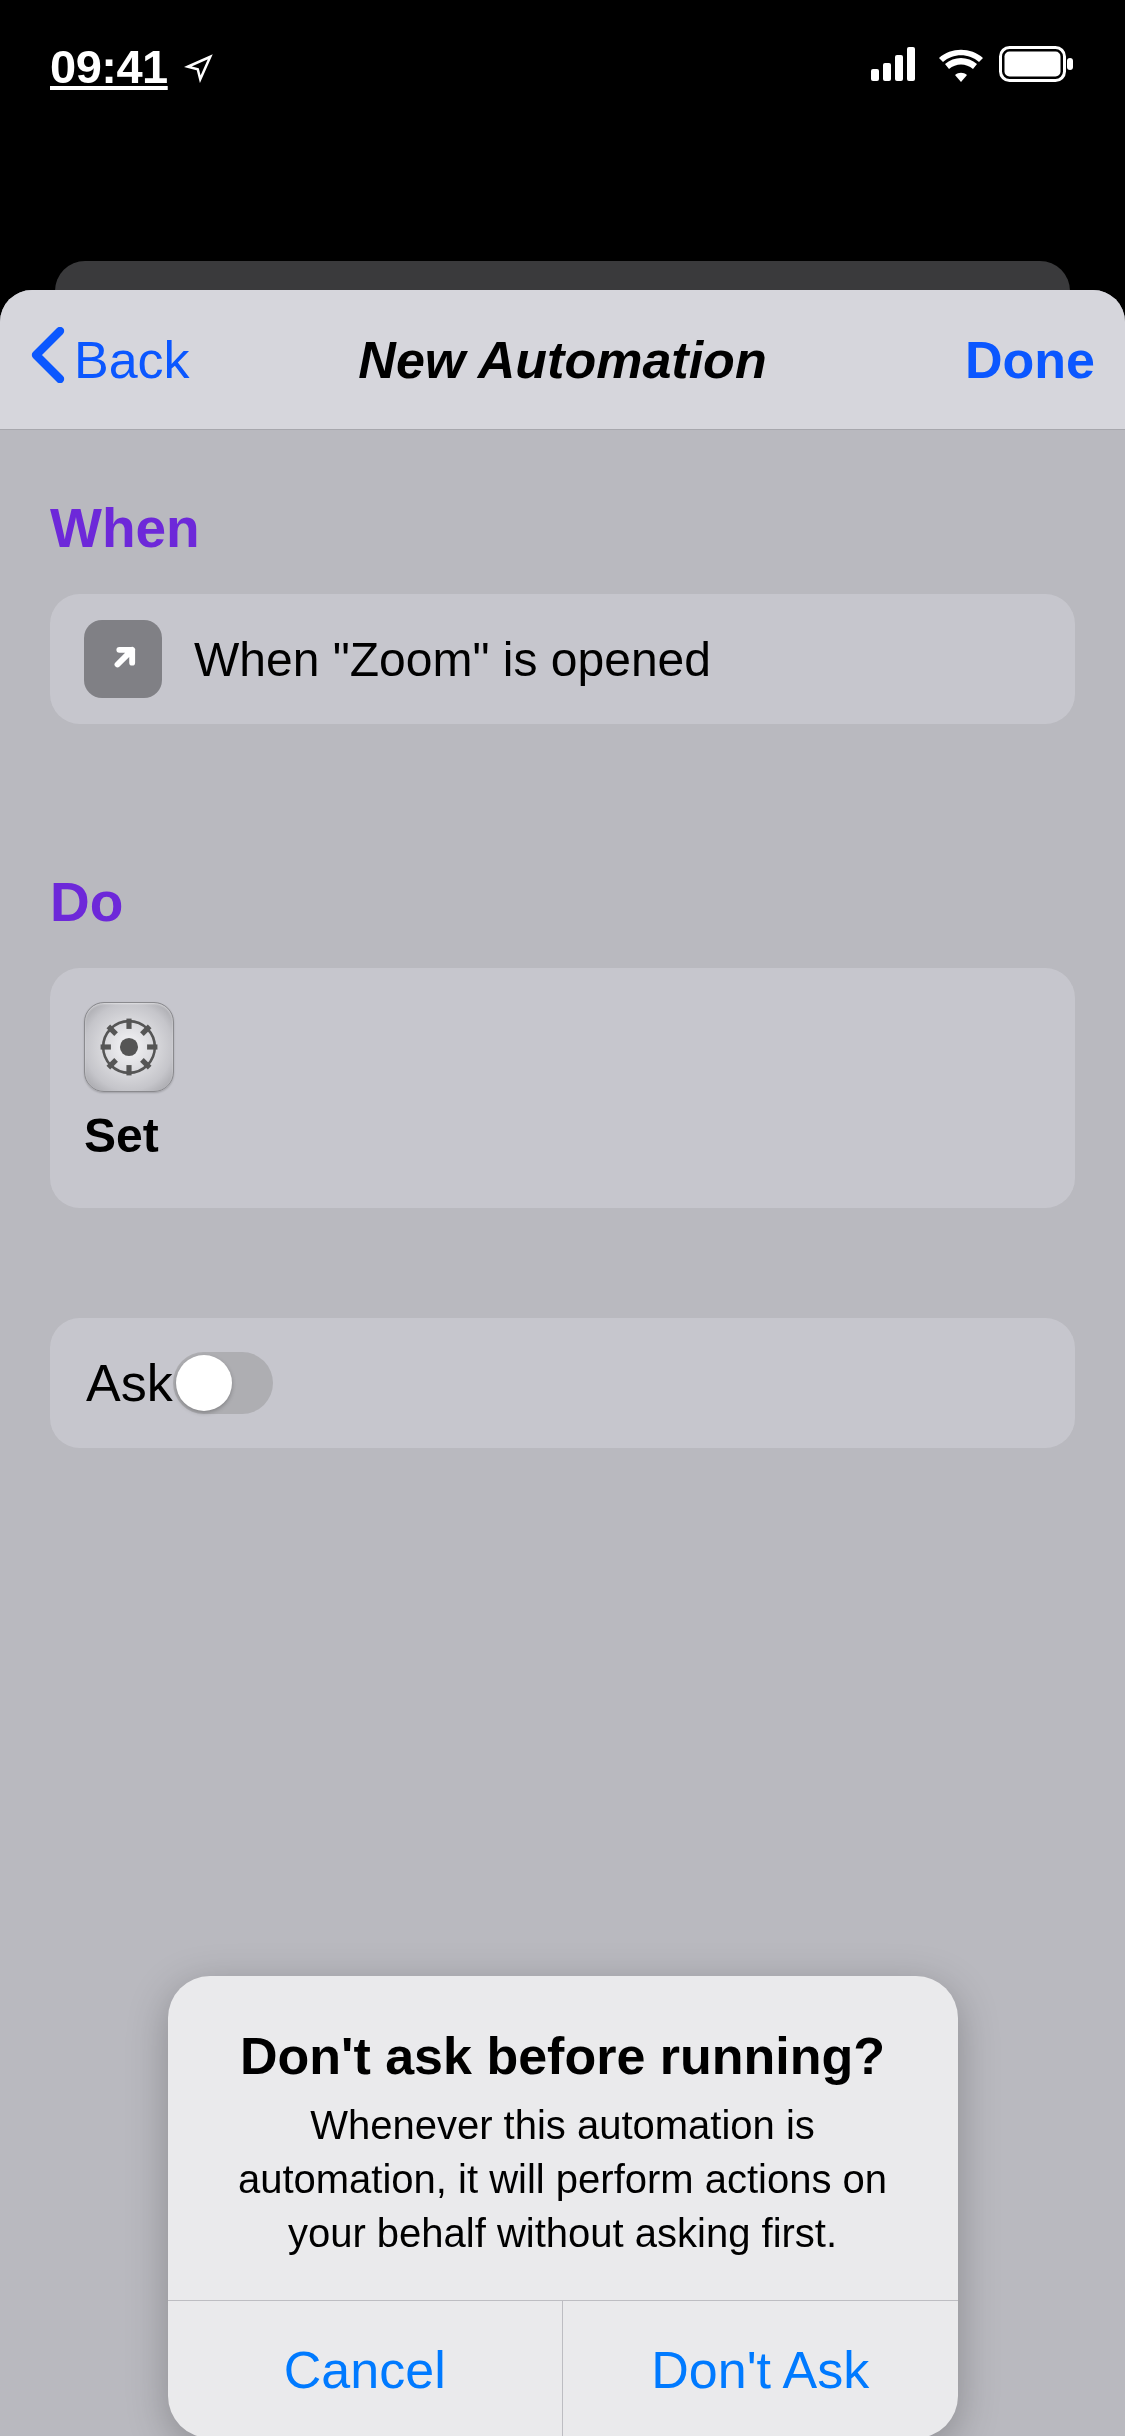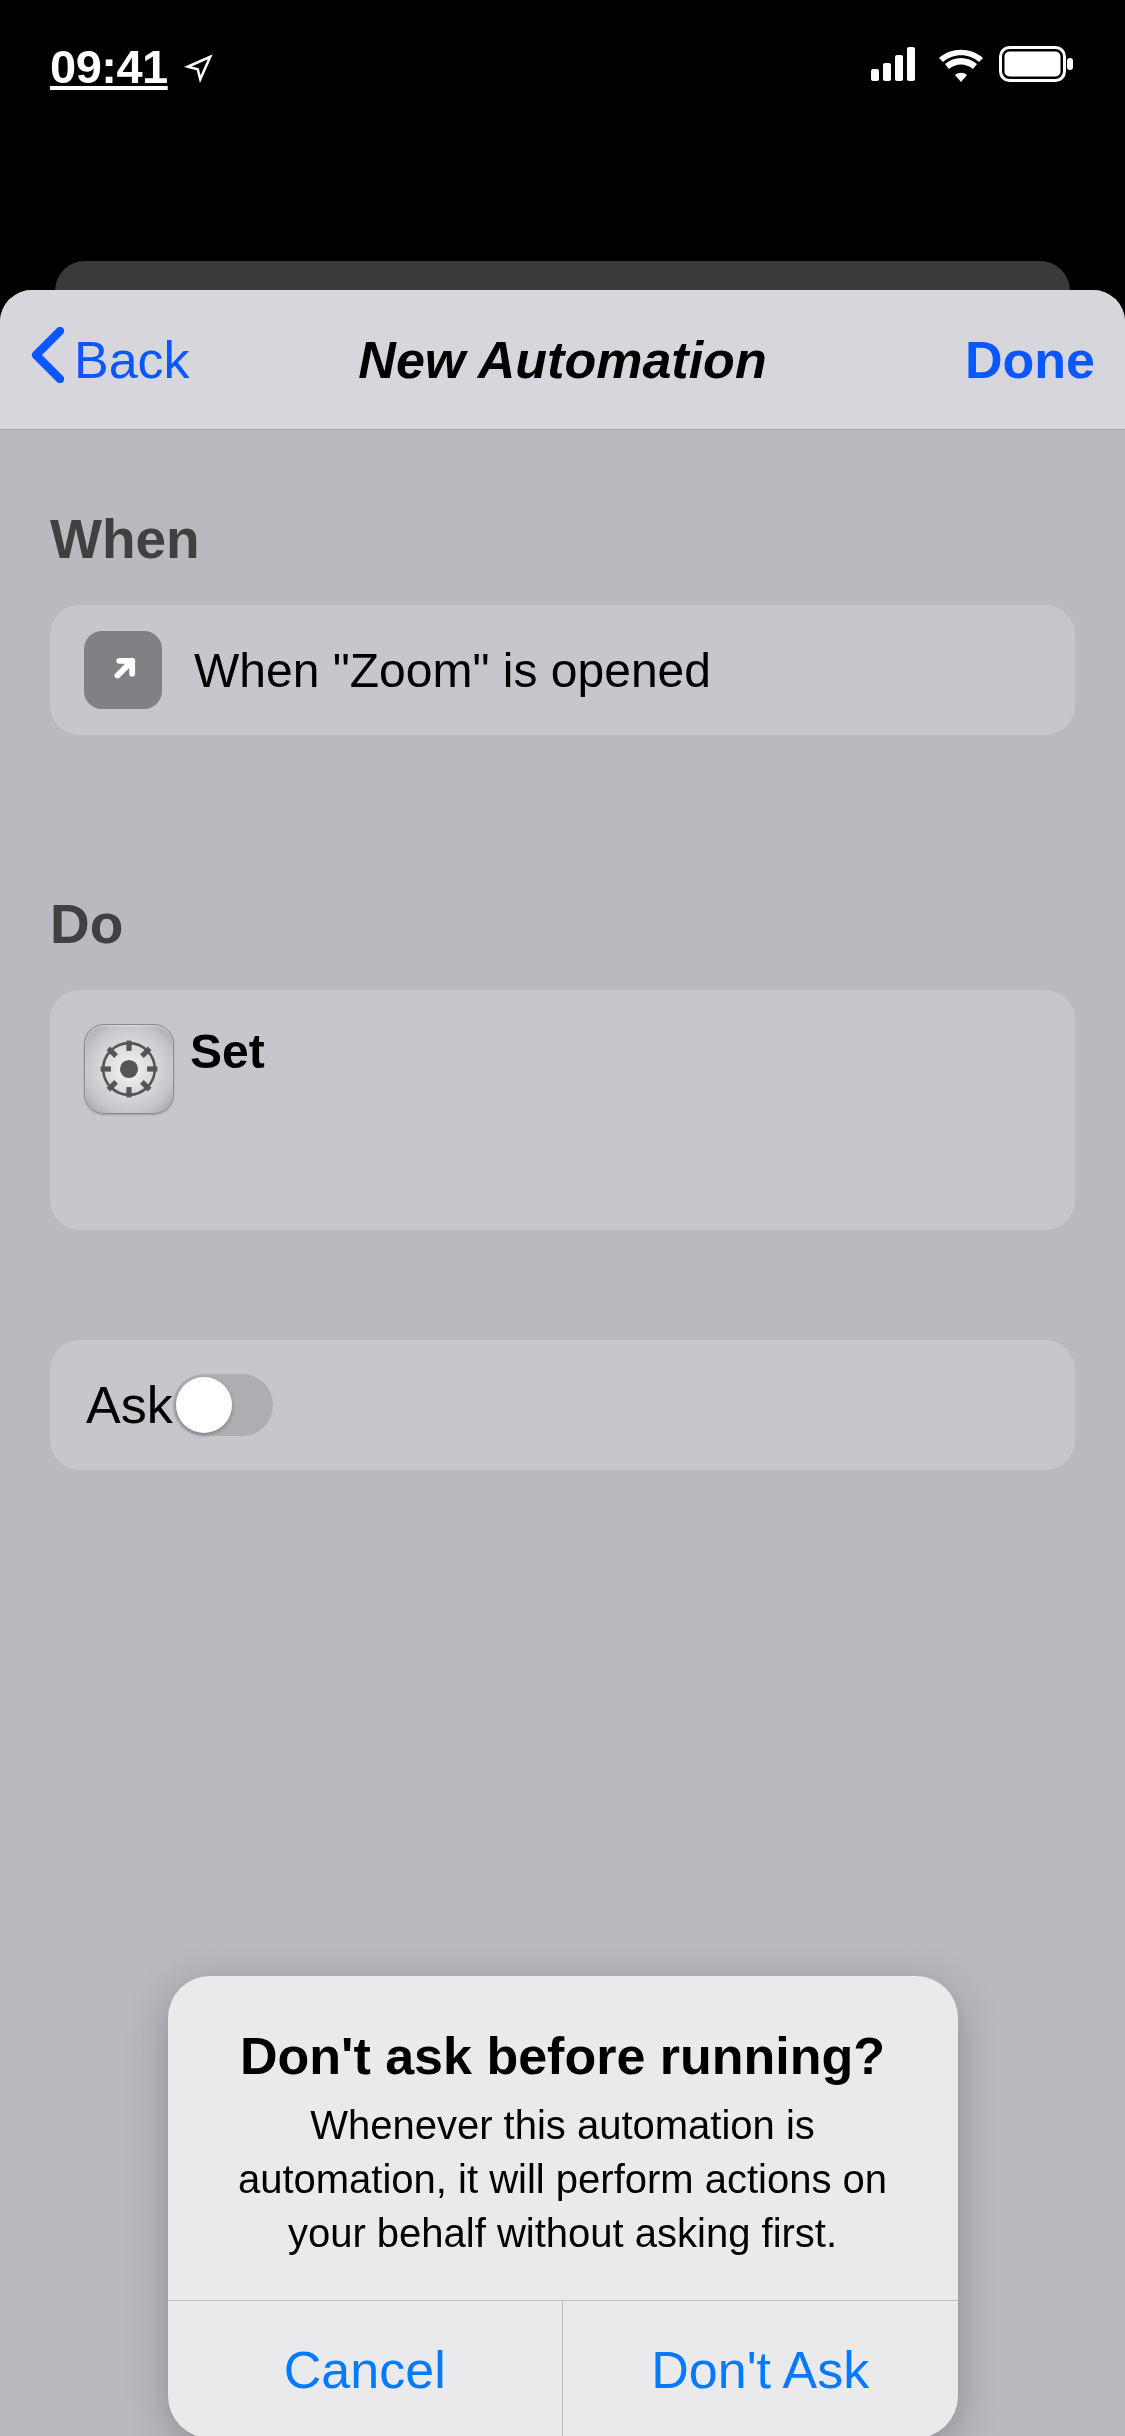--- a/index.html
+++ b/index.html
@@ -92,23 +92,23 @@
       color: #0b57ff;
       font-size: 52px;
       font-weight: 600;
     }
 
     .sheet-body { padding: 50px 50px 0 50px; }
 
     .section-label {
       font-size: 55px;
       font-weight: 700;
-      color: #404040;
+      color: #6d28d9;
       margin-bottom: 34px;
-      margin-top: 27px;
+      margin-top: 16px;
     }
 
     .card {
       background: rgba(200,200,206,0.9);
       border-radius: 30px;
       padding: 25px 34px;
       display: flex;
       align-items: center;
       gap: 32px;
     }
@@ -126,20 +126,21 @@
     }
 
     .when-text {
       font-size: 48px;
       color: #000;
     }
 
     .section-gap { height: 130px; }
 
     .card-do {
+      flex-direction: column;
       align-items: flex-start;
       padding: 34px 34px;
       height: 240px;
       gap: 16px;
     }
 
     .settings-icon {
       width: 90px;
       height: 90px;
       border-radius: 20px;

